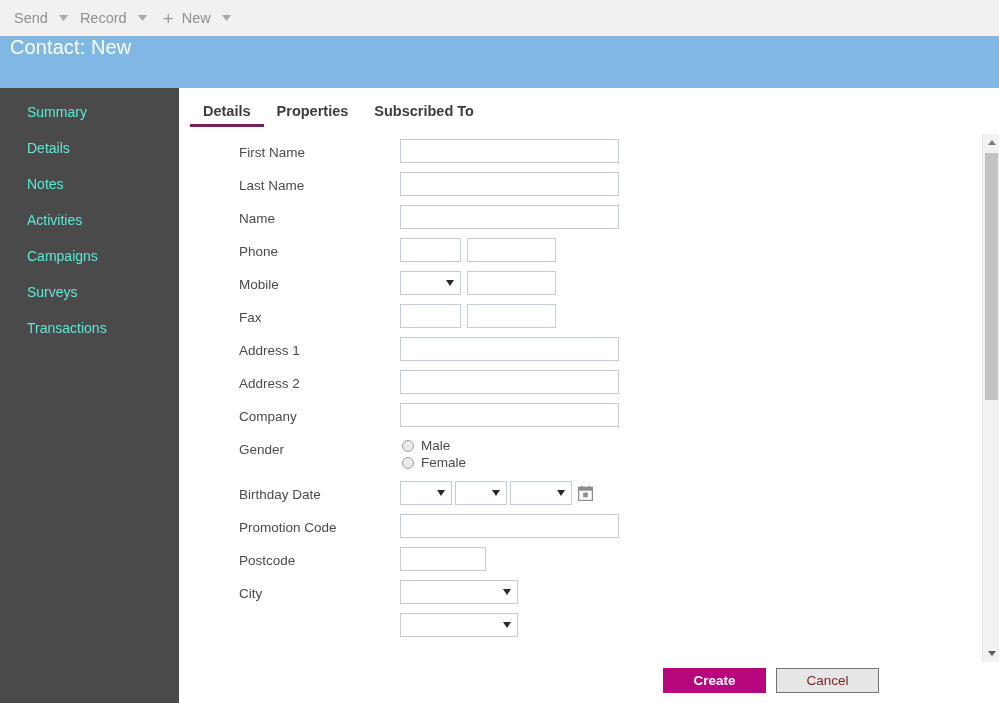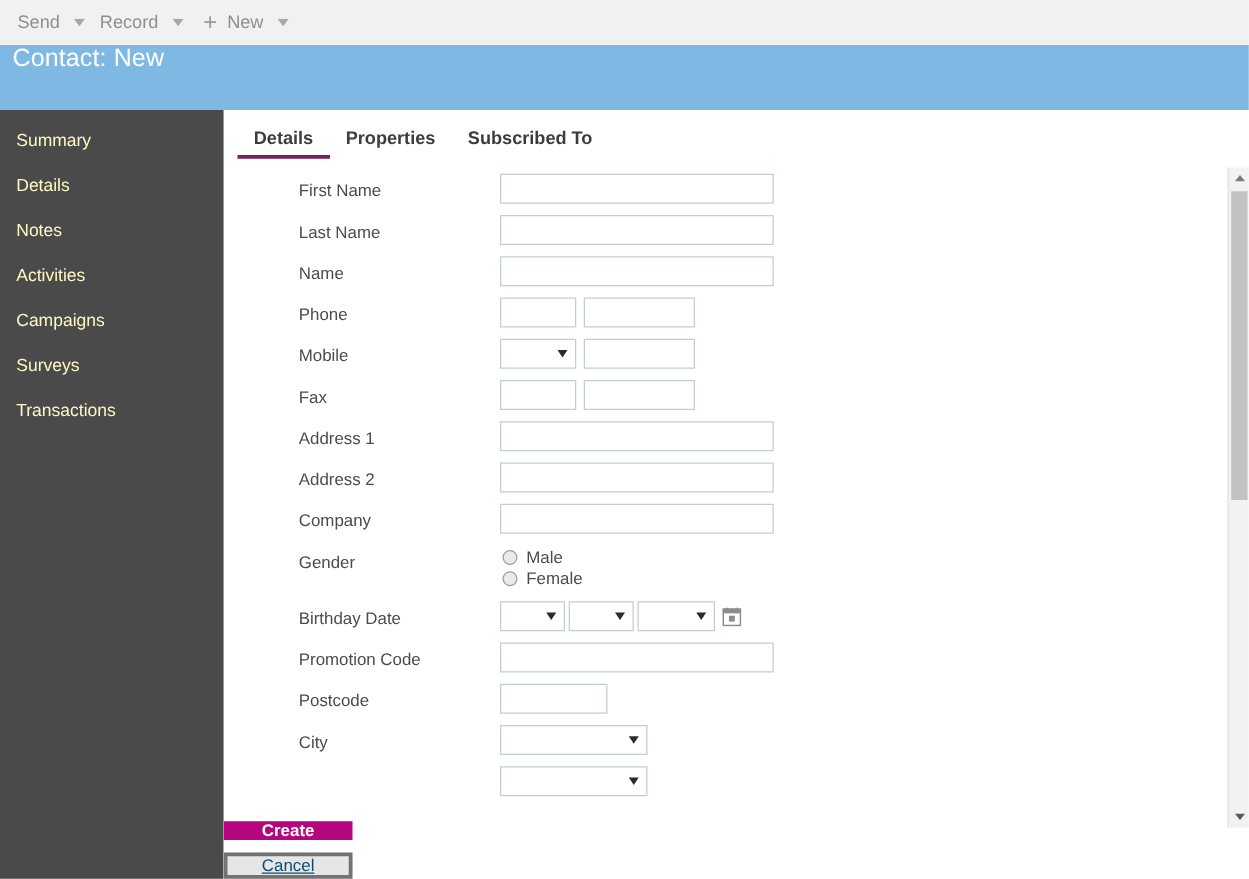--- a/index.html
+++ b/index.html
@@ -62,23 +62,23 @@
   
   .sidebar {
     position: absolute; left: 0; top: 88px;
     width: 179px; height: 615px;
     background: #4a4a4a;
     padding-top: 6px;
   }
   .side-item {
     height: 36px;
     display: flex; align-items: center;
-    padding-left: 13px;
+    padding-left: 27px;
     font-size: 14px;
-    color: #fef9c3;
+    color: #5eead4;
     cursor: pointer;
     white-space: nowrap;
   }
 
   
   .main {
     position: absolute; left: 179px; top: 88px;
     width: 820px; height: 615px;
     background: #ffffff;
   }
@@ -242,46 +242,45 @@
     cursor: pointer;
   }
 
   
   .footer {
     position: absolute;
     left: 179px; bottom: 0;
     width: 720px; height: 46px;
     background: #ffffff;
     display: flex;
+    align-items: center;
     justify-content: flex-end;
     padding-right: 20px;
     gap: 10px;
-    flex-direction: column;
   }
   .btn {
     height: 25px;
     min-width: 100px;
     font-size: 13.5px;
     font-family: "Liberation Sans", sans-serif;
     border: none;
     cursor: pointer;
     padding: 0 14px;
   }
   .btn-create {
     background: #b5067e;
     color: #ffffff;
     font-weight: bold;
     width: 103px;
   }
   .btn-cancel {
     background: #e6e6e6;
-    color: #0c4a6e;
+    color: #7f1d1d;
     width: 103px;
-    border: 3px solid #737373;
-    text-decoration: underline;
+    border: 1px solid #737373;
   }
 </style>
 </head>
 <body>
 
 <div class="toolbar">
 
   <div class="tb-item">
     <span class="tb-label">Send</span>
     <span class="tb-caret">

